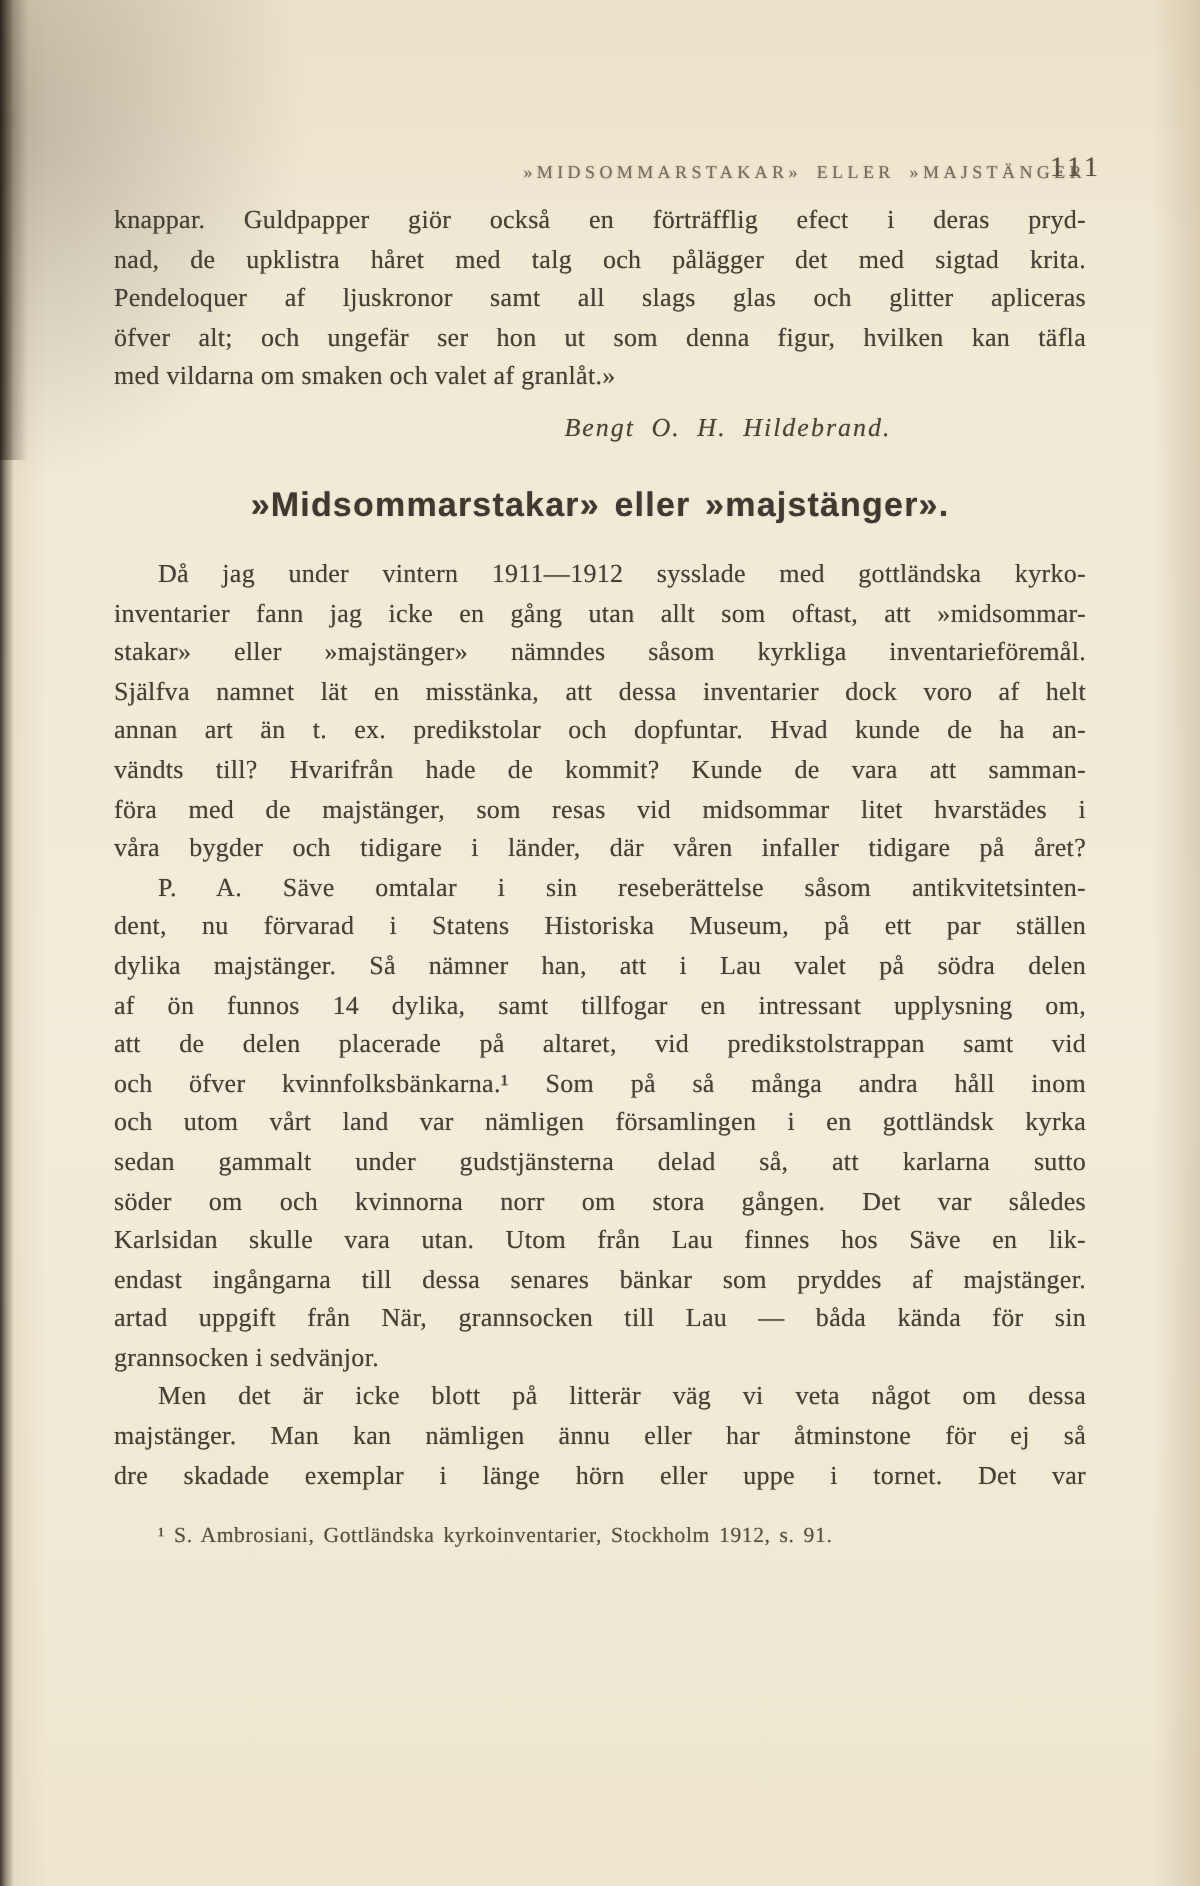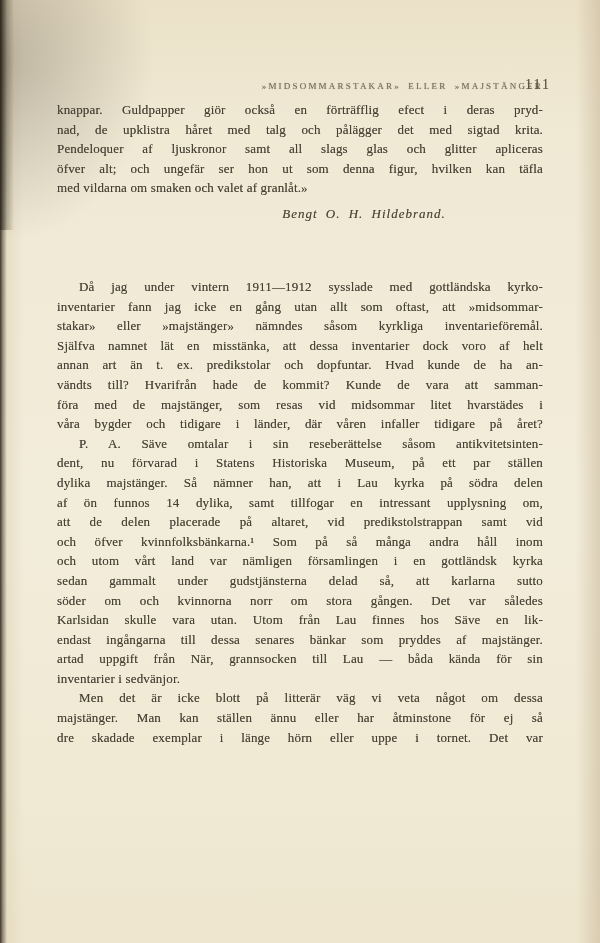--- a/index.html
+++ b/index.html
@@ -96,48 +96,50 @@
   <div class="textcol opening para">
       <div class="tline">knappar. Guldpapper giör också en förträfflig efect i deras pryd-</div>
       <div class="tline">nad, de upklistra håret med talg och pålägger det med sigtad krita.</div>
       <div class="tline">Pendeloquer af ljuskronor samt all slags glas och glitter apliceras</div>
       <div class="tline">öfver alt; och ungefär ser hon ut som denna figur, hvilken kan täfla</div>
       <div class="tline last">med vildarna om smaken och valet af granlåt.»</div>
     </div>
 
   <div class="signature">Bengt O. H. Hildebrand.</div>
 
+  <div class="section-heading">»Midsommarstakar» eller »majstänger».</div>
 
   <div class="textcol bodytext">
     <div class="para justify-last">
         <div class="tline indent">Då jag under vintern 1911—1912 sysslade med gottländska kyrko-</div>
         <div class="tline">inventarier fann jag icke en gång utan allt som oftast, att »midsommar-</div>
         <div class="tline">stakar» eller »majstänger» nämndes såsom kyrkliga inventarieföremål.</div>
         <div class="tline">Själfva namnet lät en misstänka, att dessa inventarier dock voro af helt</div>
         <div class="tline">annan art än t. ex. predikstolar och dopfuntar.  Hvad kunde de ha an-</div>
         <div class="tline">vändts till?  Hvarifrån hade de kommit?  Kunde de vara att samman-</div>
         <div class="tline">föra med de majstänger, som resas vid midsommar litet hvarstädes i</div>
         <div class="tline last">våra bygder och tidigare i länder, där våren infaller tidigare på året?</div>
       </div>
     <div class="para">
         <div class="tline indent">P. A. Säve omtalar i sin reseberättelse såsom antikvitetsinten-</div>
         <div class="tline">dent, nu förvarad i Statens Historiska Museum, på ett par ställen</div>
-        <div class="tline">dylika majstänger.  Så nämner han, att i Lau kyrka på södra delen</div>
+        <div class="tline">dylika majstänger.  Så nämner han, att i Lau valet på södra delen</div>
         <div class="tline">af ön funnos 14 dylika, samt tillfogar en intressant upplysning om,</div>
         <div class="tline">att de delen placerade på altaret, vid predikstolstrappan samt vid</div>
         <div class="tline">och öfver kvinnfolksbänkarna.¹  Som på så många andra håll inom</div>
         <div class="tline">och utom vårt land var nämligen församlingen i en gottländsk kyrka</div>
         <div class="tline">sedan gammalt under gudstjänsterna delad så, att karlarna sutto</div>
         <div class="tline">söder om och kvinnorna norr om stora gången.  Det var således</div>
         <div class="tline">Karlsidan skulle vara utan.  Utom från Lau finnes hos Säve en lik-</div>
         <div class="tline">endast ingångarna till dessa senares bänkar som pryddes af majstänger.</div>
         <div class="tline">artad uppgift från När, grannsocken till Lau — båda kända för sin</div>
-        <div class="tline last">inventarier i sedvänjor.</div>
+        <div class="tline last">grannsocken i sedvänjor.</div>
       </div>
     <div class="para justify-last">
         <div class="tline indent">Men det är icke blott på litterär väg vi veta något om dessa</div>
-        <div class="tline">majstänger.  Man kan ställen ännu eller har åtminstone för ej så</div>
+        <div class="tline">majstänger.  Man kan nämligen ännu eller har åtminstone för ej så</div>
         <div class="tline last">dre skadade exemplar i länge hörn eller uppe i tornet.  Det var</div>
       </div>
   </div>
 
+  <div class="footnote">¹ S. Ambrosiani, Gottländska kyrkoinventarier, Stockholm 1912, s. 91.</div>
 
 </div>
 
 </body></html>

